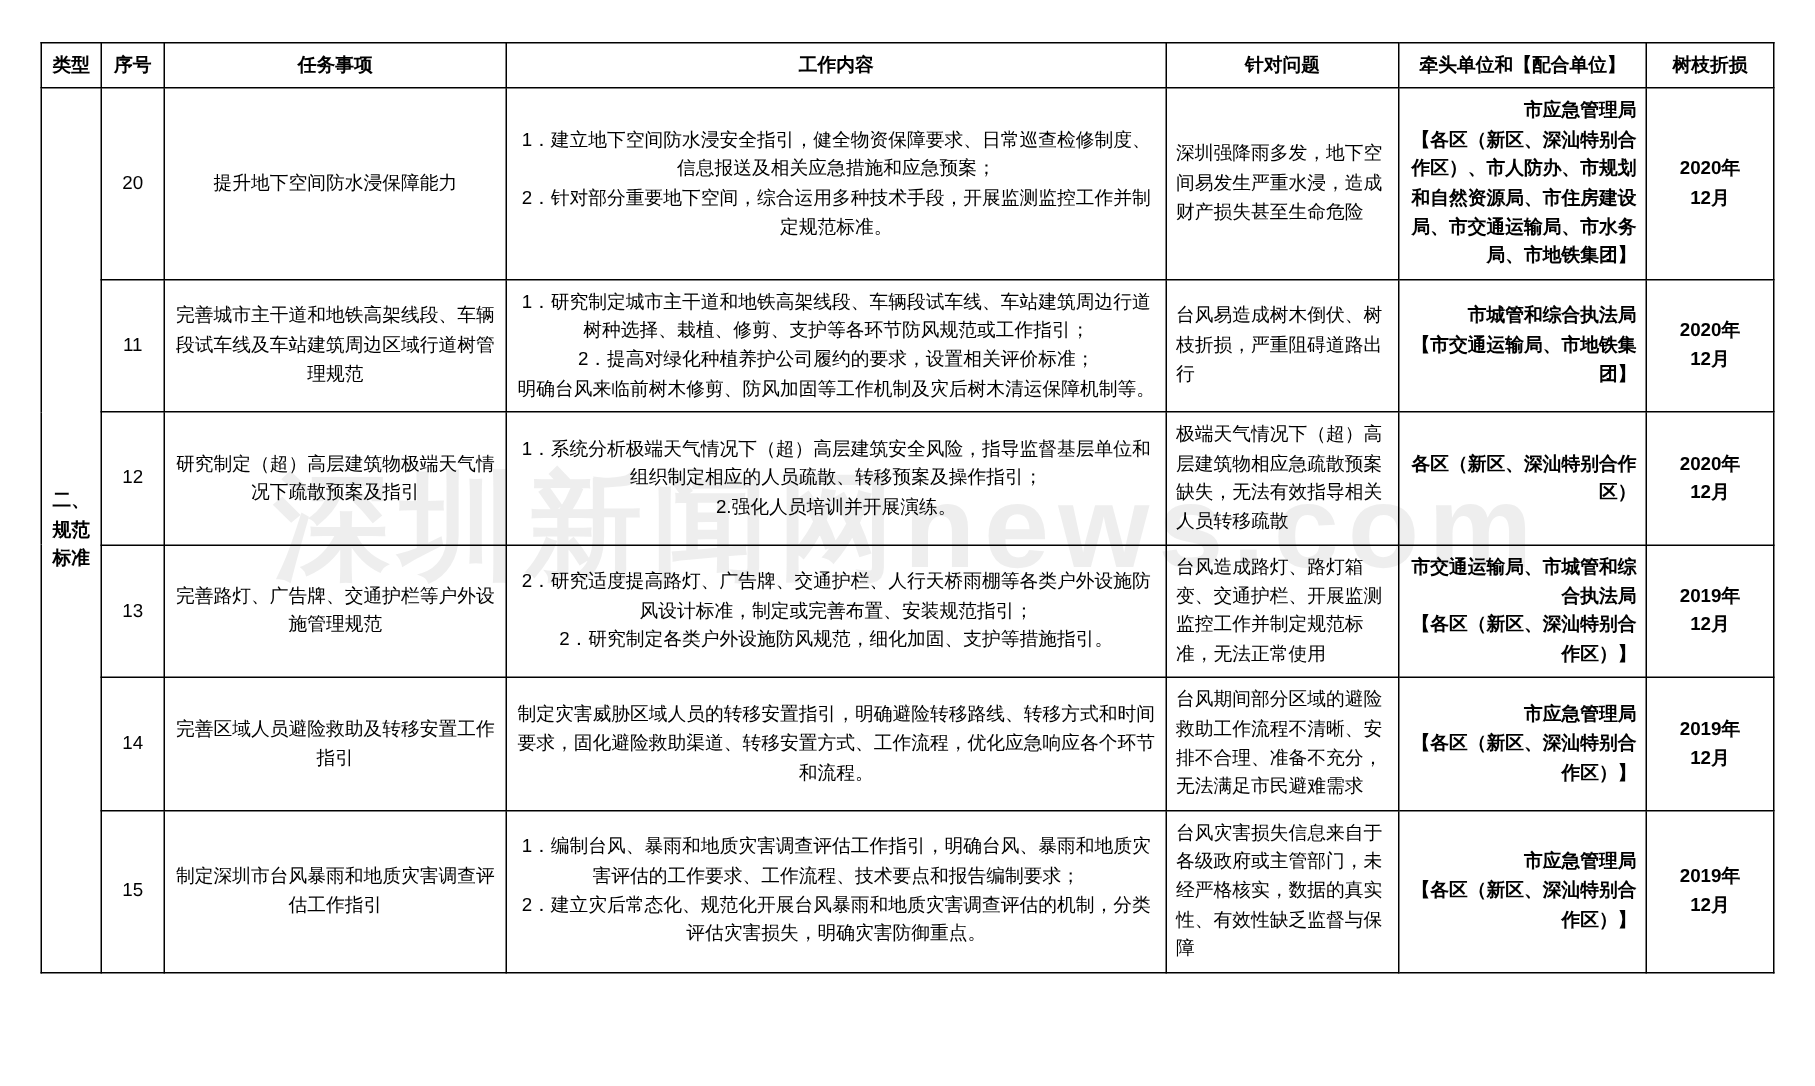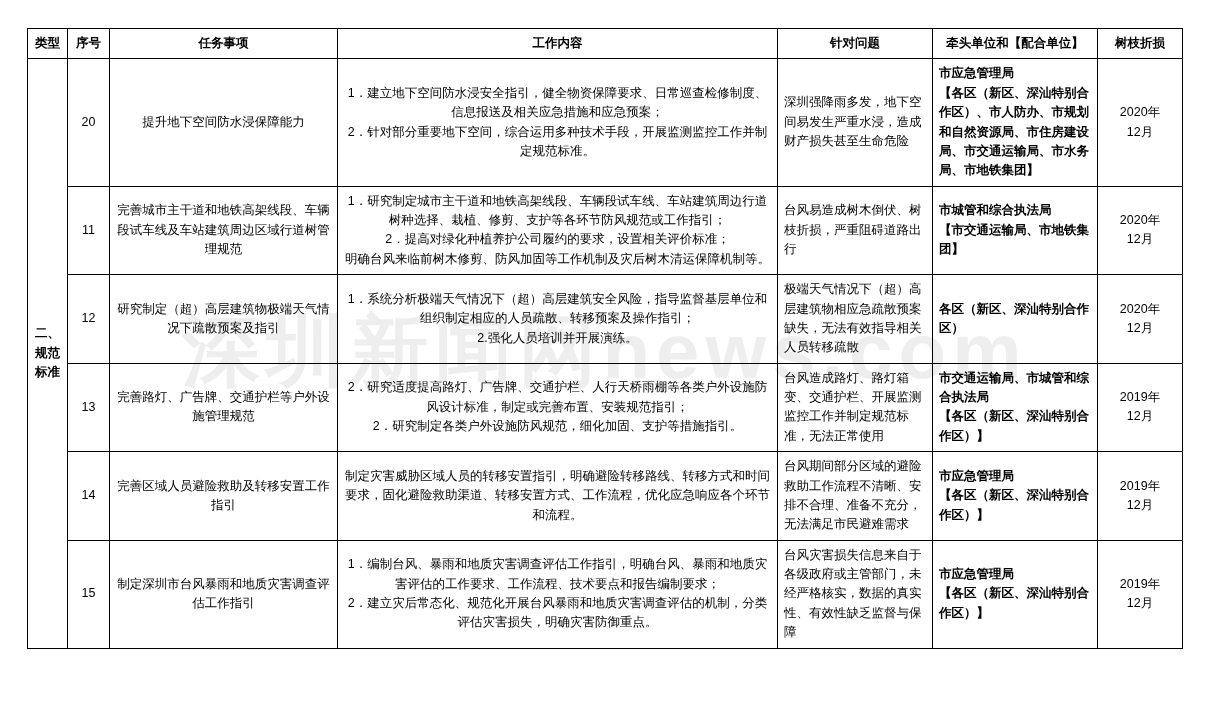--- a/index.html
+++ b/index.html
@@ -77,32 +77,33 @@
     text-align: center;
     font-family: Liberation Serif, serif;
   }
   td.c-content {
     text-align: center;
   }
   td.c-problem {
     text-align: left;
   }
   td.c-unit {
-    text-align: left;
+    text-align: right;
     line-height: 1.6;
   }
   td.c-unit .lead {
     font-weight: bold;
   }
   td.c-unit .support {
     font-weight: bold;
   }
   td.c-deadline {
     text-align: center;
     line-height: 1.7;
+    font-weight: bold;
   }
   .line { display: block; }
 </style>
 </head>
 <body>
 
 <div class="page">
   <div class="watermark">深圳新闻网news.com</div>
 
   <table class="sheet">

